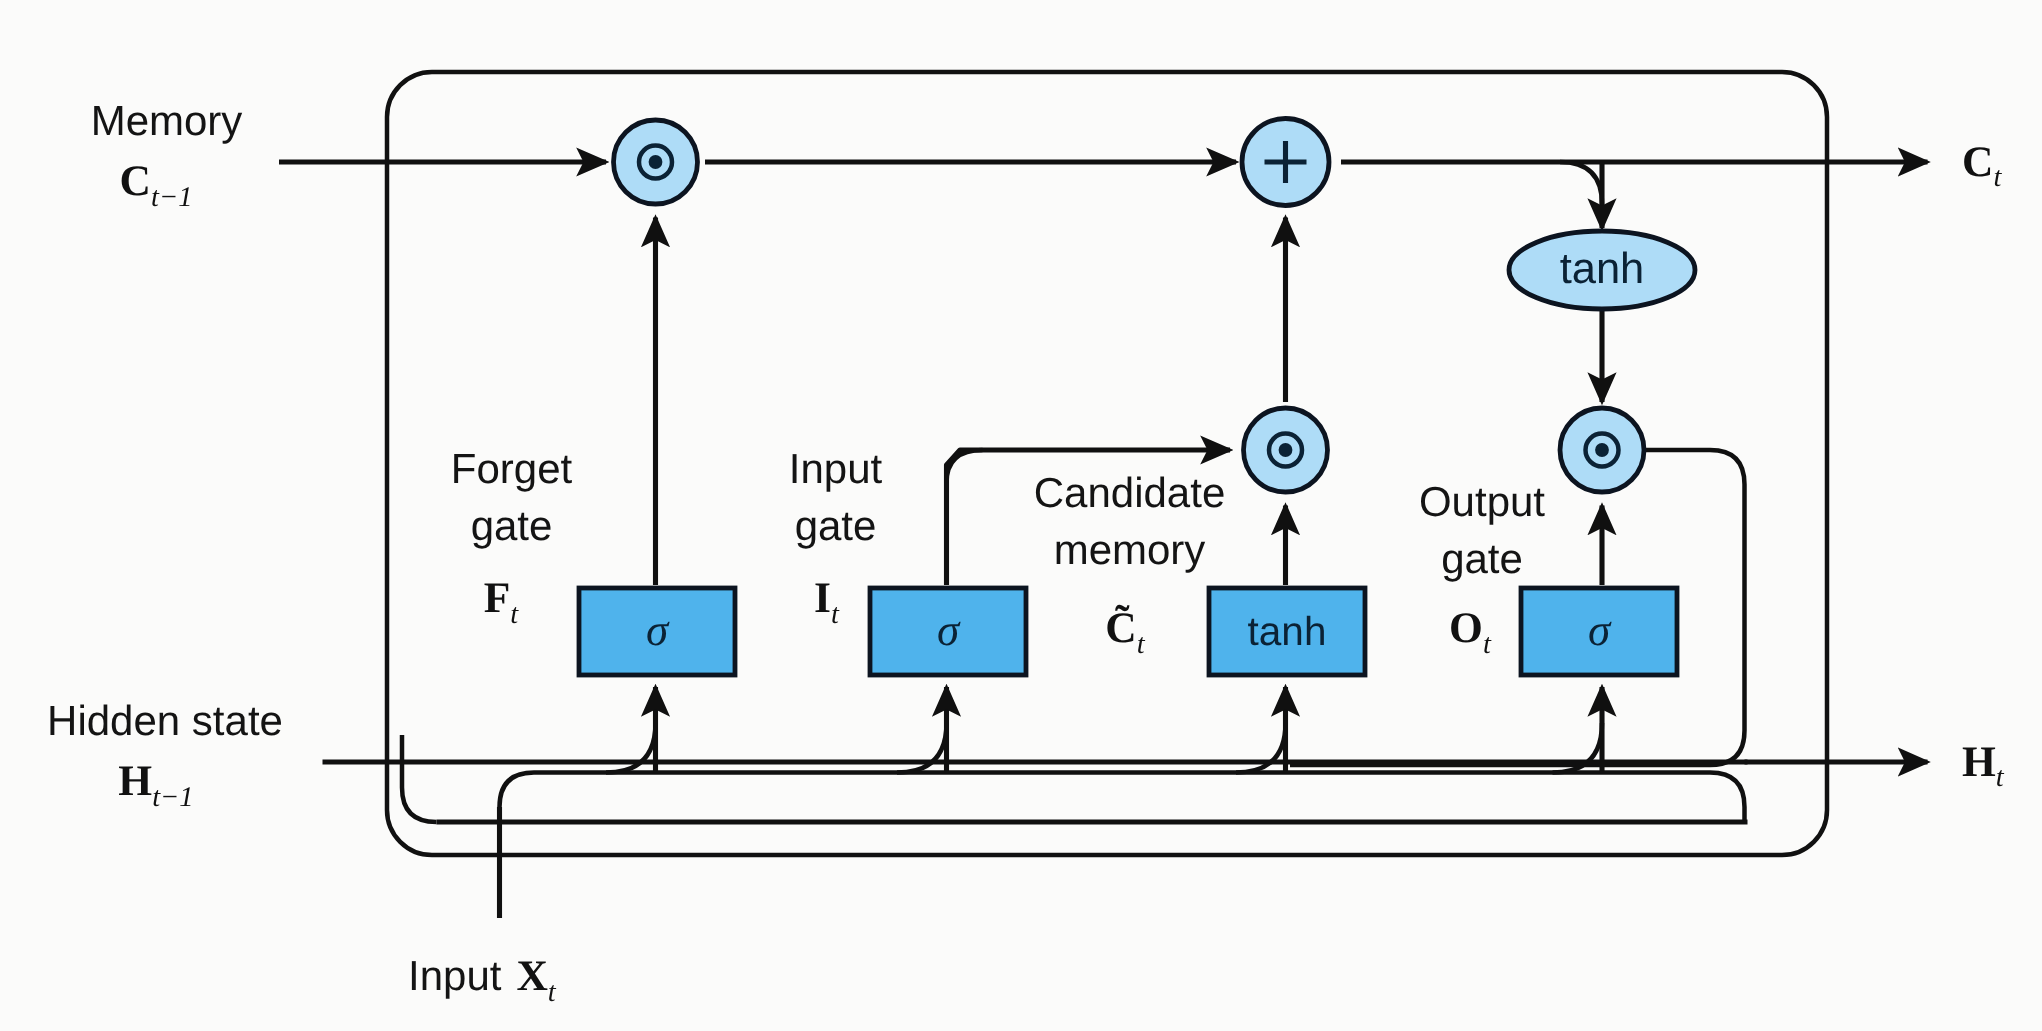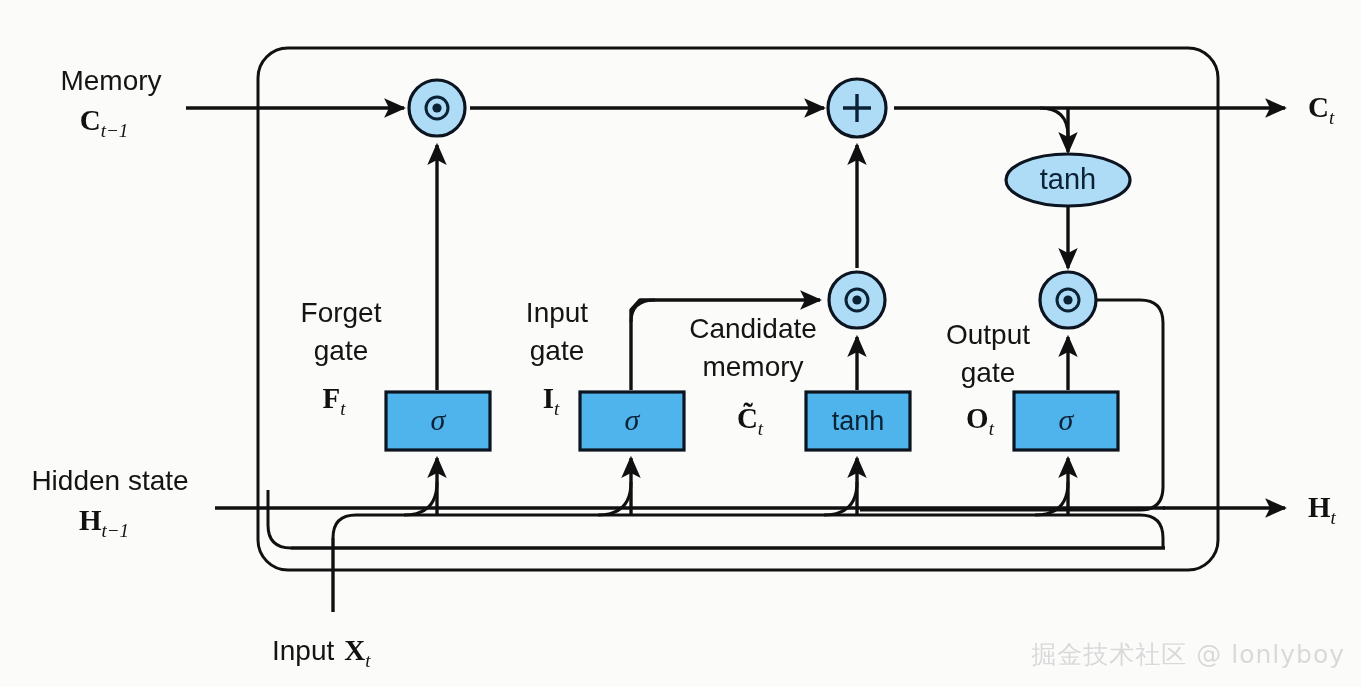--- a/index.html
+++ b/index.html
@@ -279,15 +279,14 @@
     </text>
 
     <text class="lbl" x="988" y="344">Output</text>
     <text class="lbl" x="988" y="382">gate</text>
     <text class="sym" x="980" y="428">
       <tspan>O</tspan><tspan class="sub" dy="7">t</tspan>
     </text>
 
   </svg>
 
-  <div class="watermark">掘金技术社区 @ lonlyboy</div>
 
 </div>
 
 </body></html>

